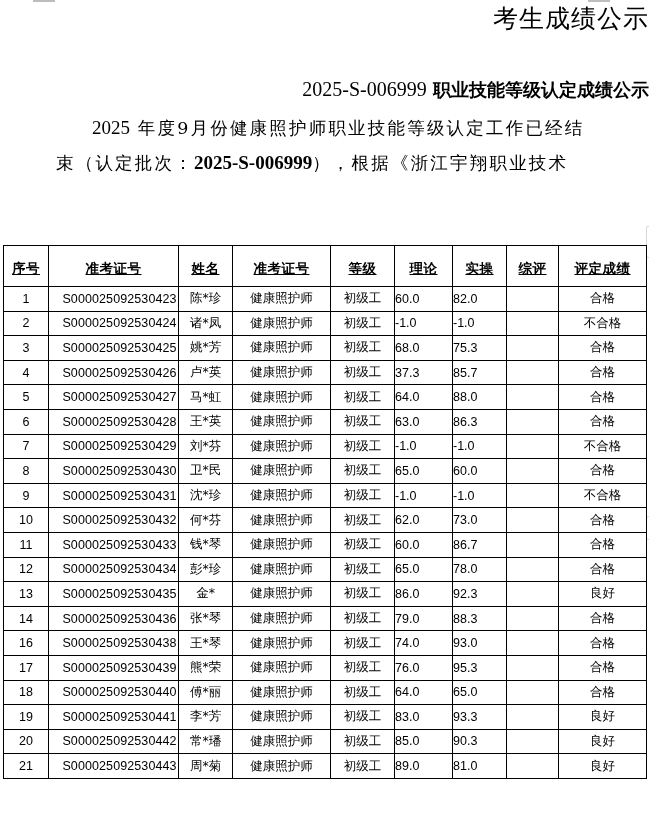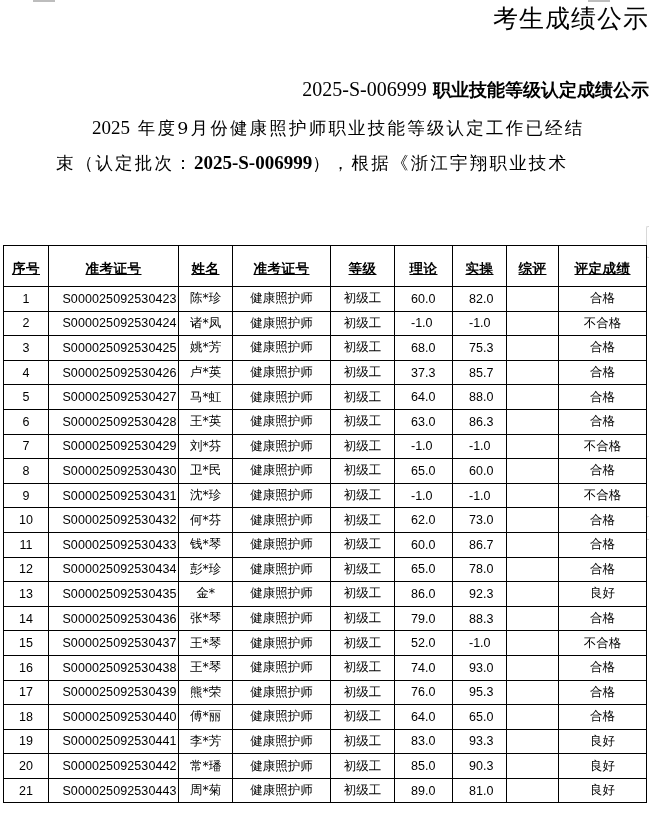--- a/index.html
+++ b/index.html
@@ -27,21 +27,21 @@
   .para .num.bold { font-weight: bold; }
 
   table.scores { position: absolute; left: 3px; top: 245px; border-collapse: collapse;
                  table-layout: fixed; width: 643px; }
   table.scores td, table.scores th { border: 1.5px solid #000; padding: 0; text-align: center;
                  white-space: nowrap; overflow: hidden; }
   table.scores th { height: 34px; font-family: "DejaVu Serif", "Liberation Serif", serif;
                  font-weight: bold; font-size: 13.5px; letter-spacing: 0.5px; padding-top: 6px; text-decoration: underline; }
   table.scores td { height: 23.6px; font-family: "Liberation Sans", sans-serif; font-size: 12.5px; }
   table.scores td.cn { font-family: "DejaVu Sans", sans-serif; font-size: 12.5px; }
-  table.scores td.score { text-align: left; padding-left: 16px; }
+  table.scores td.score { text-align: left; }
   table.scores td.idno { letter-spacing: 0.1px; padding-left: 12px; }
 </style>
 </head>
 <body>
 
 <div class="corner left"></div>
 <div class="corner right"></div>
 <div class="edge-mark" style="top:226px;height:30px;"></div>
 <div class="edge-mark" style="top:516px;height:22px;"></div>
 
@@ -230,31 +230,20 @@
         <td class="idno">S000025092530436</td>
         <td class="cn">张*琴</td>
         <td class="cn">健康照护师</td>
         <td class="cn">初级工</td>
         <td class="score">79.0</td>
         <td class="score">88.3</td>
         <td></td>
         <td class="cn">合格</td>
       </tr>
       <tr>
-        <td>15</td>
-        <td class="idno">S000025092530437</td>
-        <td class="cn">王*琴</td>
-        <td class="cn">健康照护师</td>
-        <td class="cn">初级工</td>
-        <td class="score">52.0</td>
-        <td class="score">-1.0</td>
-        <td></td>
-        <td class="cn">不合格</td>
-      </tr>
-      <tr>
         <td>16</td>
         <td class="idno">S000025092530438</td>
         <td class="cn">王*琴</td>
         <td class="cn">健康照护师</td>
         <td class="cn">初级工</td>
         <td class="score">74.0</td>
         <td class="score">93.0</td>
         <td></td>
         <td class="cn">合格</td>
       </tr>

